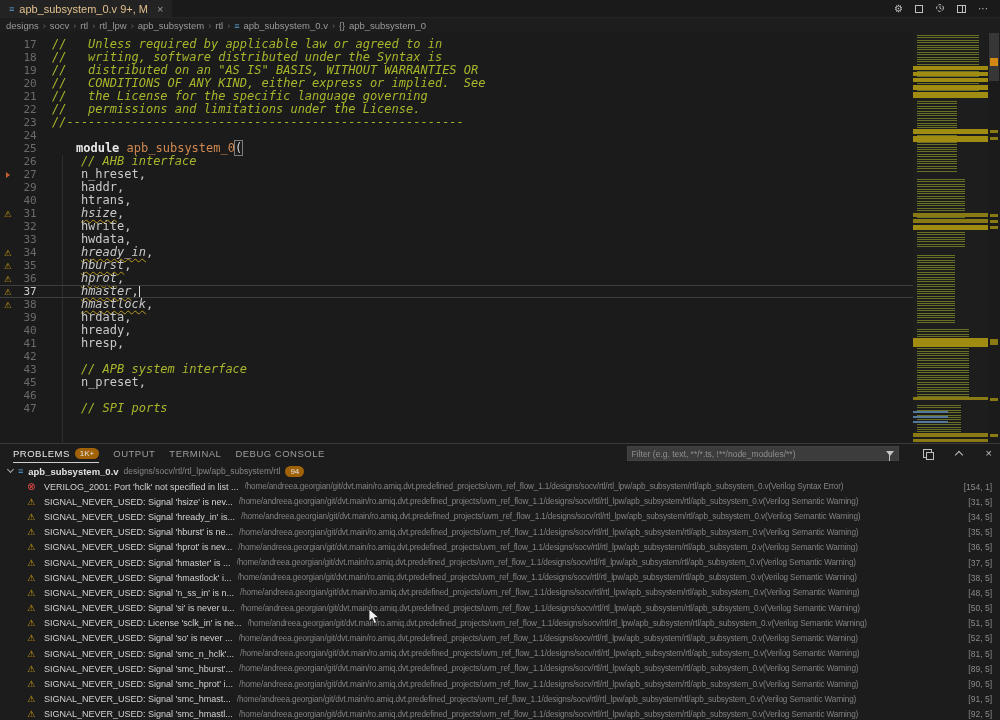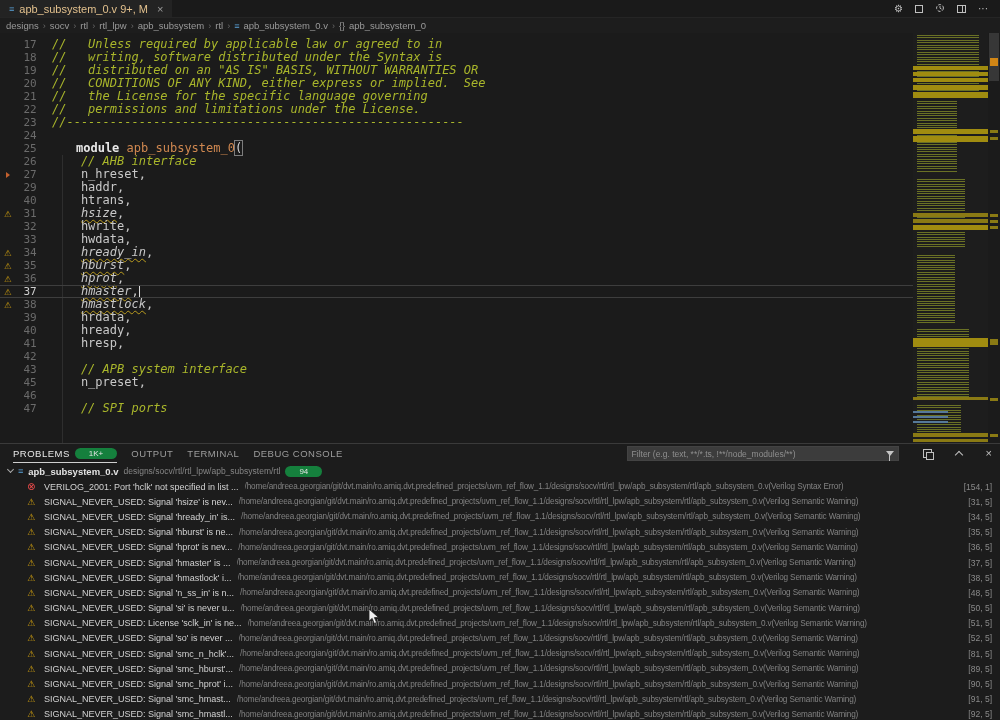--- a/index.html
+++ b/index.html
@@ -56,21 +56,21 @@
   #scrollbar { position:absolute; top:0; right:0; width:12px; bottom:0; background:#1b1b1b; cursor:pointer;}
   #scroll-thumb { position:absolute; top:0; left:1px; right:1px; height:48px; background:rgba(110,110,110,.35); }
   .ov-mark { position:absolute; left:2px; right:2px; height:3px; background:#8a7a14; }
   .ov-mark.orange { background:#d18616; height:8px; }
 
   
   #panel { height:277px; background:#1c1c1c; border-top:1px solid #3a3a3a; display:flex; flex-direction:column; }
   #panel-header { height:19px; display:flex; align-items:center; padding:0 8px 0 13px; gap:14px; flex:none;}
   .ptab { font-size:9.5px; letter-spacing:.5px; color:#9d9d9d; display:flex; align-items:center; gap:5px; height:100%; cursor:pointer;}
   .ptab.active { color:#e7e7e7; border-bottom:1px solid #cfcfcf; }
-  .badge { background:#15803d; color:#e3e3e3; font-size:8px; letter-spacing:0; border-radius:7px; padding:1px 14px; }
+  .badge { background:#a16207; color:#e3e3e3; font-size:8px; letter-spacing:0; border-radius:7px; padding:1px 5px; }
   #filter-wrap { margin-left:auto; display:flex; align-items:center; gap:24px; }
   #filter-box { width:272px; height:15px; background:#3c3c3c; border:1px solid #434343; display:flex; align-items:center; padding:0 4px; }
   #filter-input { flex:1; background:transparent; border:none; outline:none; color:#cccccc; font-size:8.5px; font-family:"Liberation Sans", sans-serif;}
   #filter-input::placeholder { color:#8f8f8f; }
   .funnel { width:0; height:0; border-left:4px solid transparent; border-right:4px solid transparent; border-top:5px solid #c5c5c5; position:relative; }
   .funnel::after { content:""; position:absolute; left:-0.5px; top:-1px; width:1px; height:6px; background:#c5c5c5; }
   .collapse-icon { width:9px; height:9px; border:1px solid #c0c0c0; position:relative; }
   .collapse-icon::after { content:""; position:absolute; left:2px; top:2px; right:-3px; bottom:-3px; border:1px solid #c0c0c0; background:#1c1c1c;}
   .chev-up { width:6px; height:6px; border-left:1px solid #c0c0c0; border-top:1px solid #c0c0c0; transform:rotate(45deg); margin-top:3px;}
   .x-icon { color:#c0c0c0; font-size:11px; line-height:1; }

